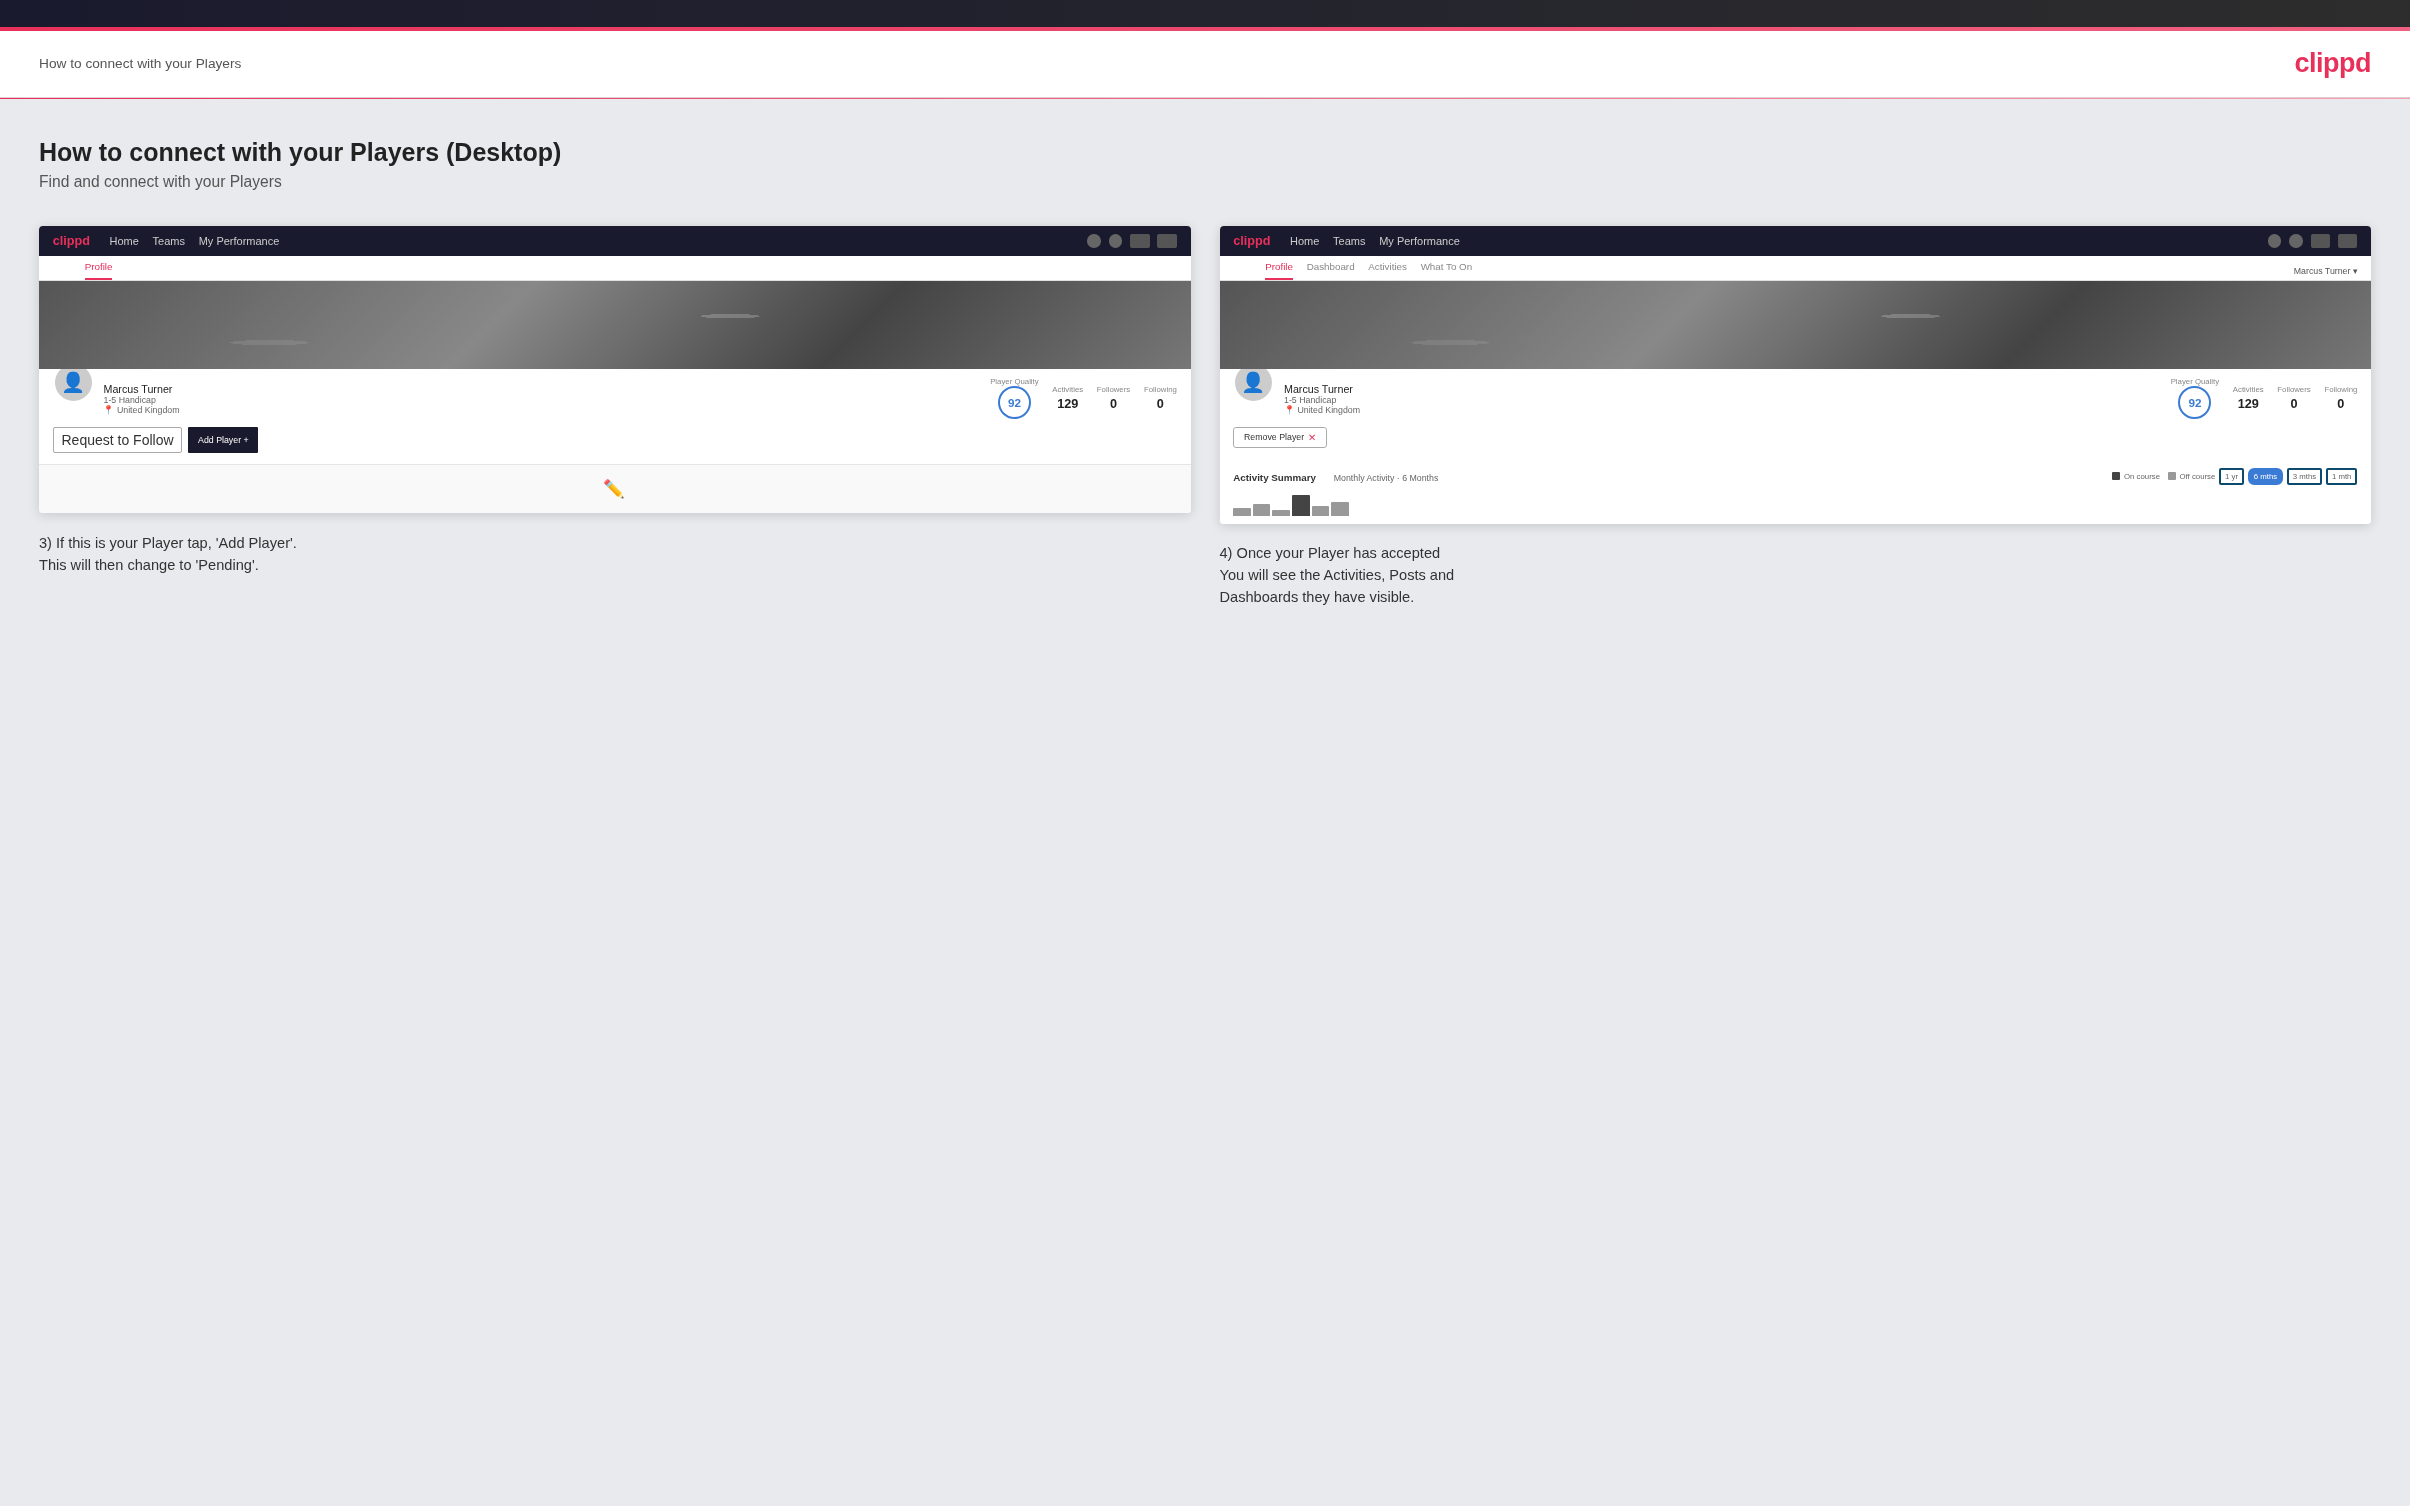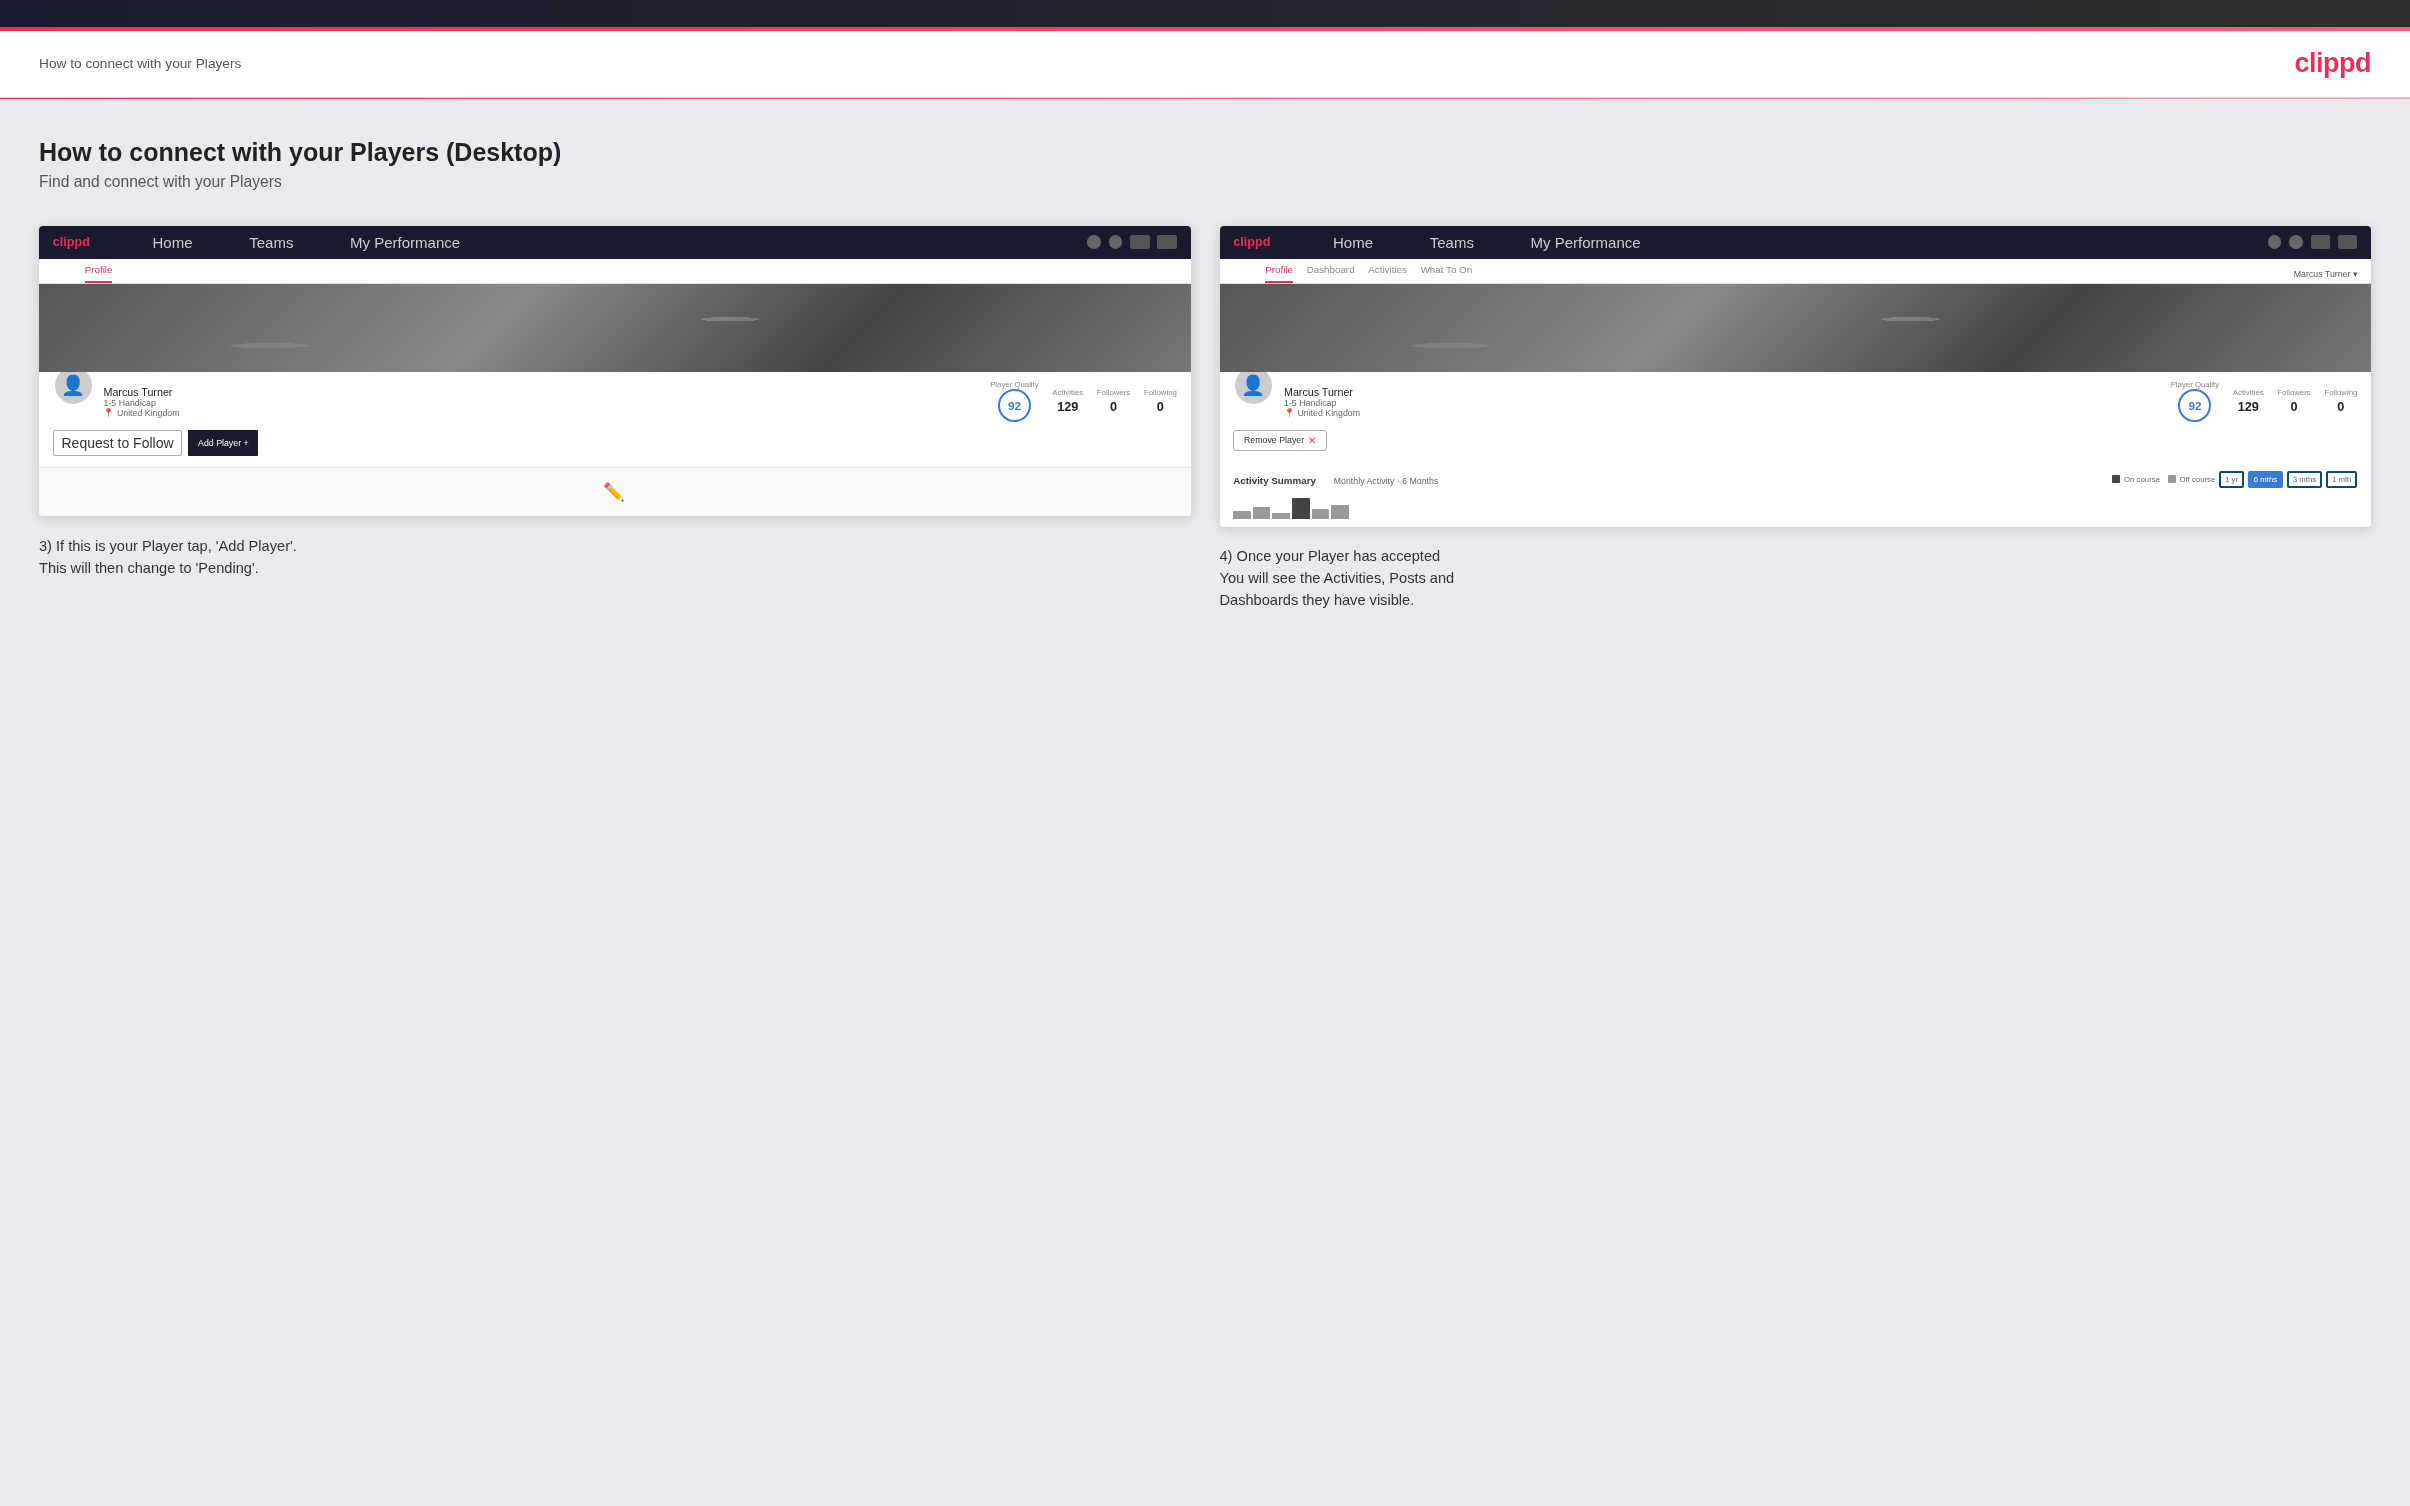--- a/index.html
+++ b/index.html
@@ -100,23 +100,22 @@
       font-size: 12.7px;
       font-weight: 700;
       color: #e8305a;
     }
     .app-nav-items {
       display: flex;
       gap: 13.7px;
       margin-left: 3.9px;
     }
     .app-nav-item {
-      font-size: 15px;
+      font-size: 11px;
       color: #ccc;
-      margin-left: 43px;
     }
     .app-nav-right {
       margin-left: auto;
       display: flex;
       gap: 7.8px;
       align-items: center;
     }
     .nav-icon {
       width: 13.7px;
       height: 13.7px;
@@ -338,20 +337,21 @@
       border: 2px solid #0c4a6e;
       background: #fff;
       color: #666;
       border-radius: 2px;
       cursor: pointer;
     }
     .period-btn.active {
       background: #3a7bd5;
       color: #fff;
       border-color: #3a7bd5;
+      border-radius: 6px;
     }
     .activity-bars {
       display: flex;
       align-items: flex-end;
       height: 25px;
       gap: 2px;
       margin-top: 5.9px;
     }
     .bar {
       width: 17.6px;

